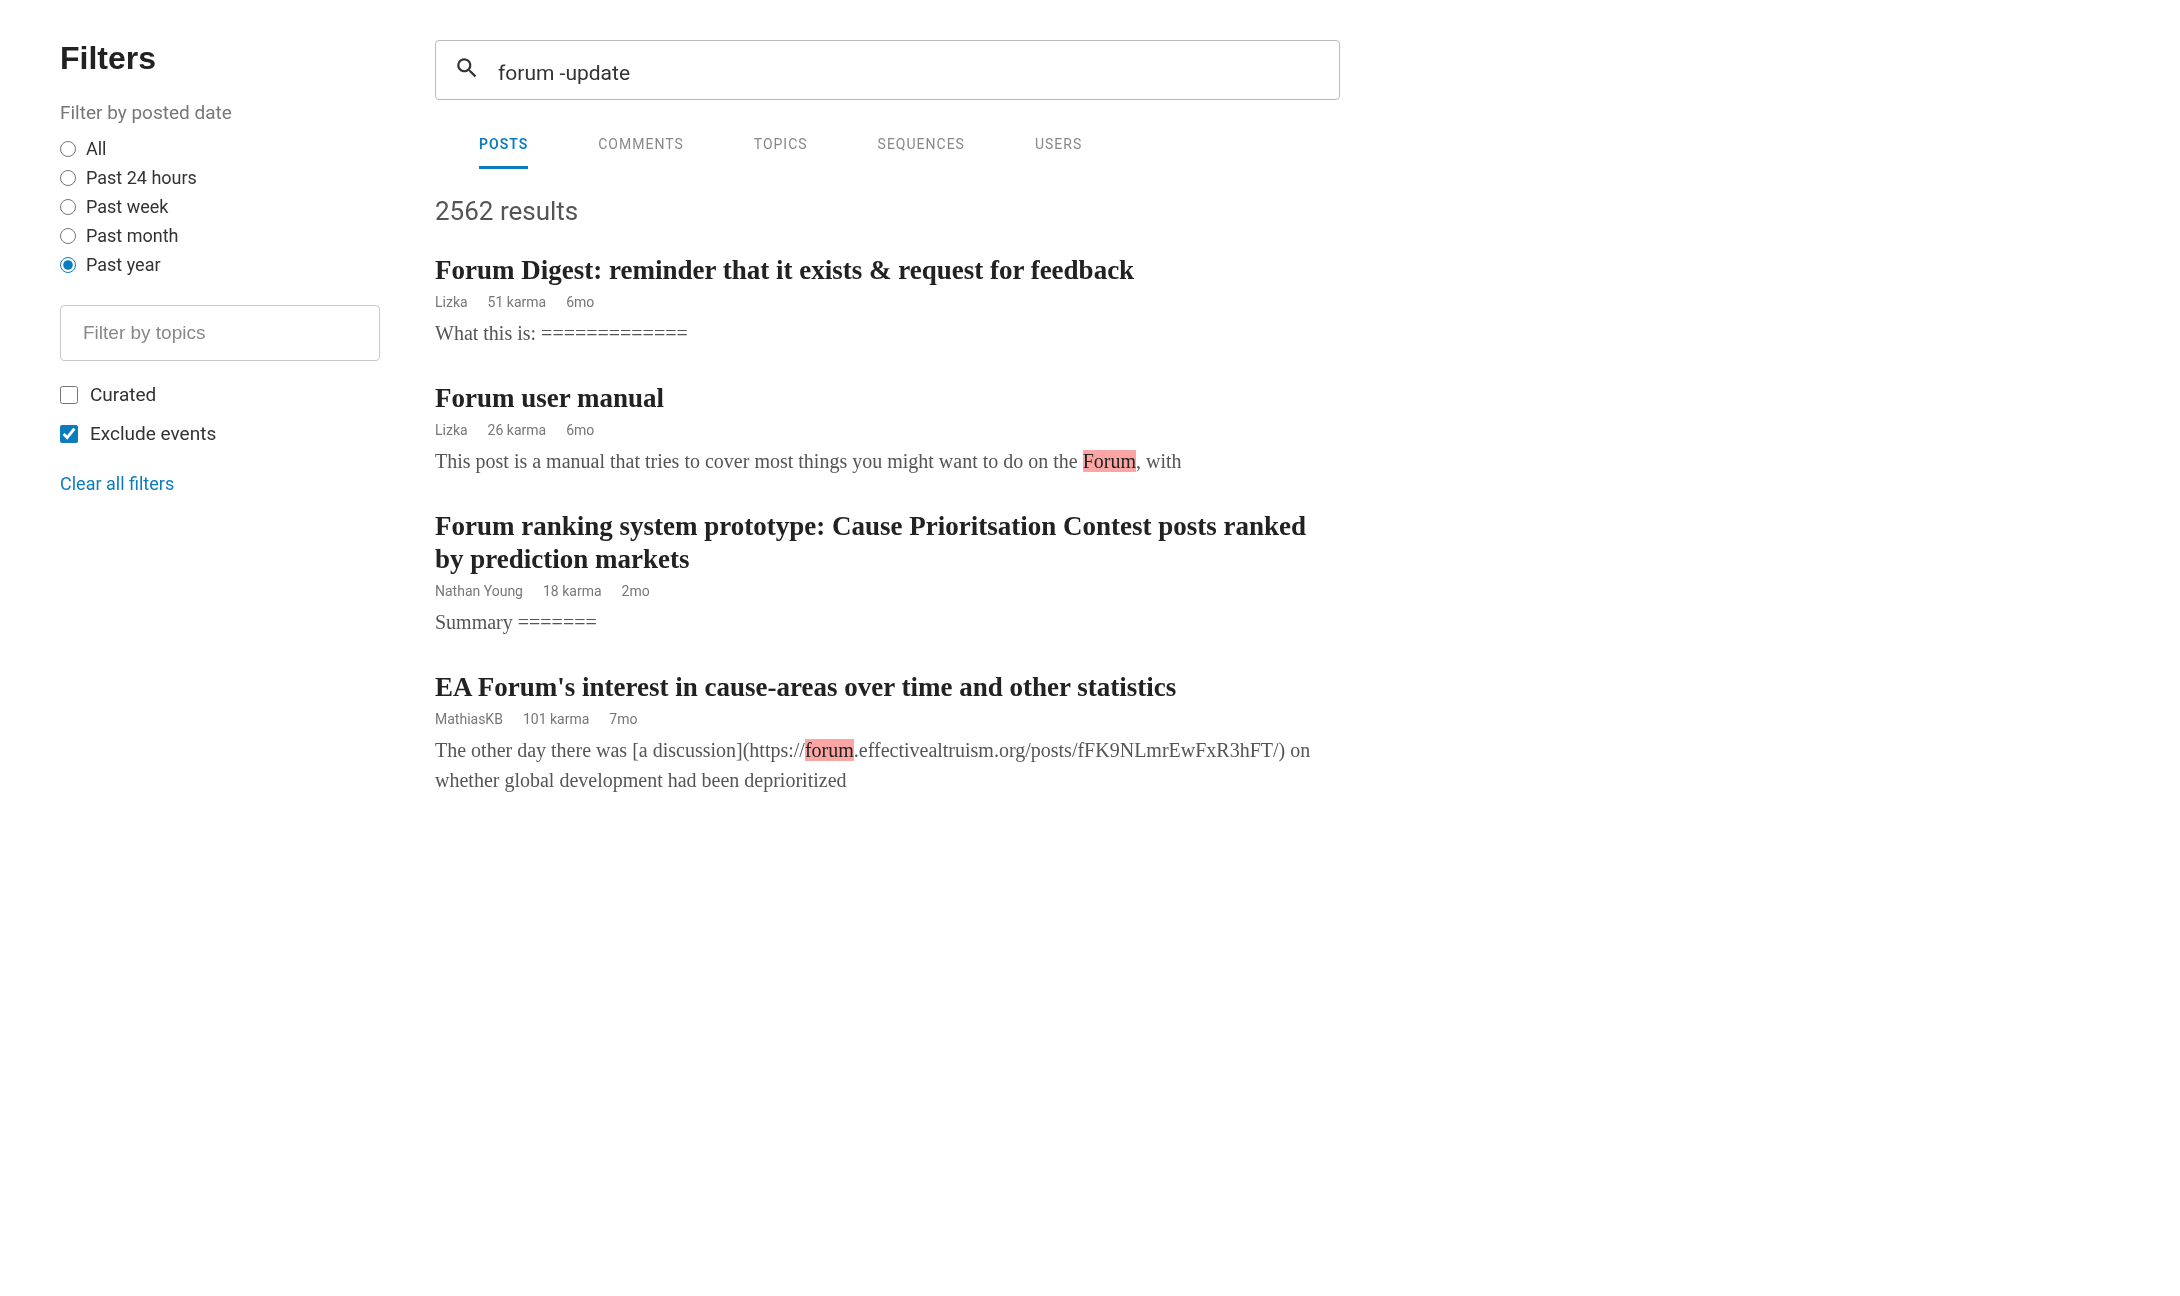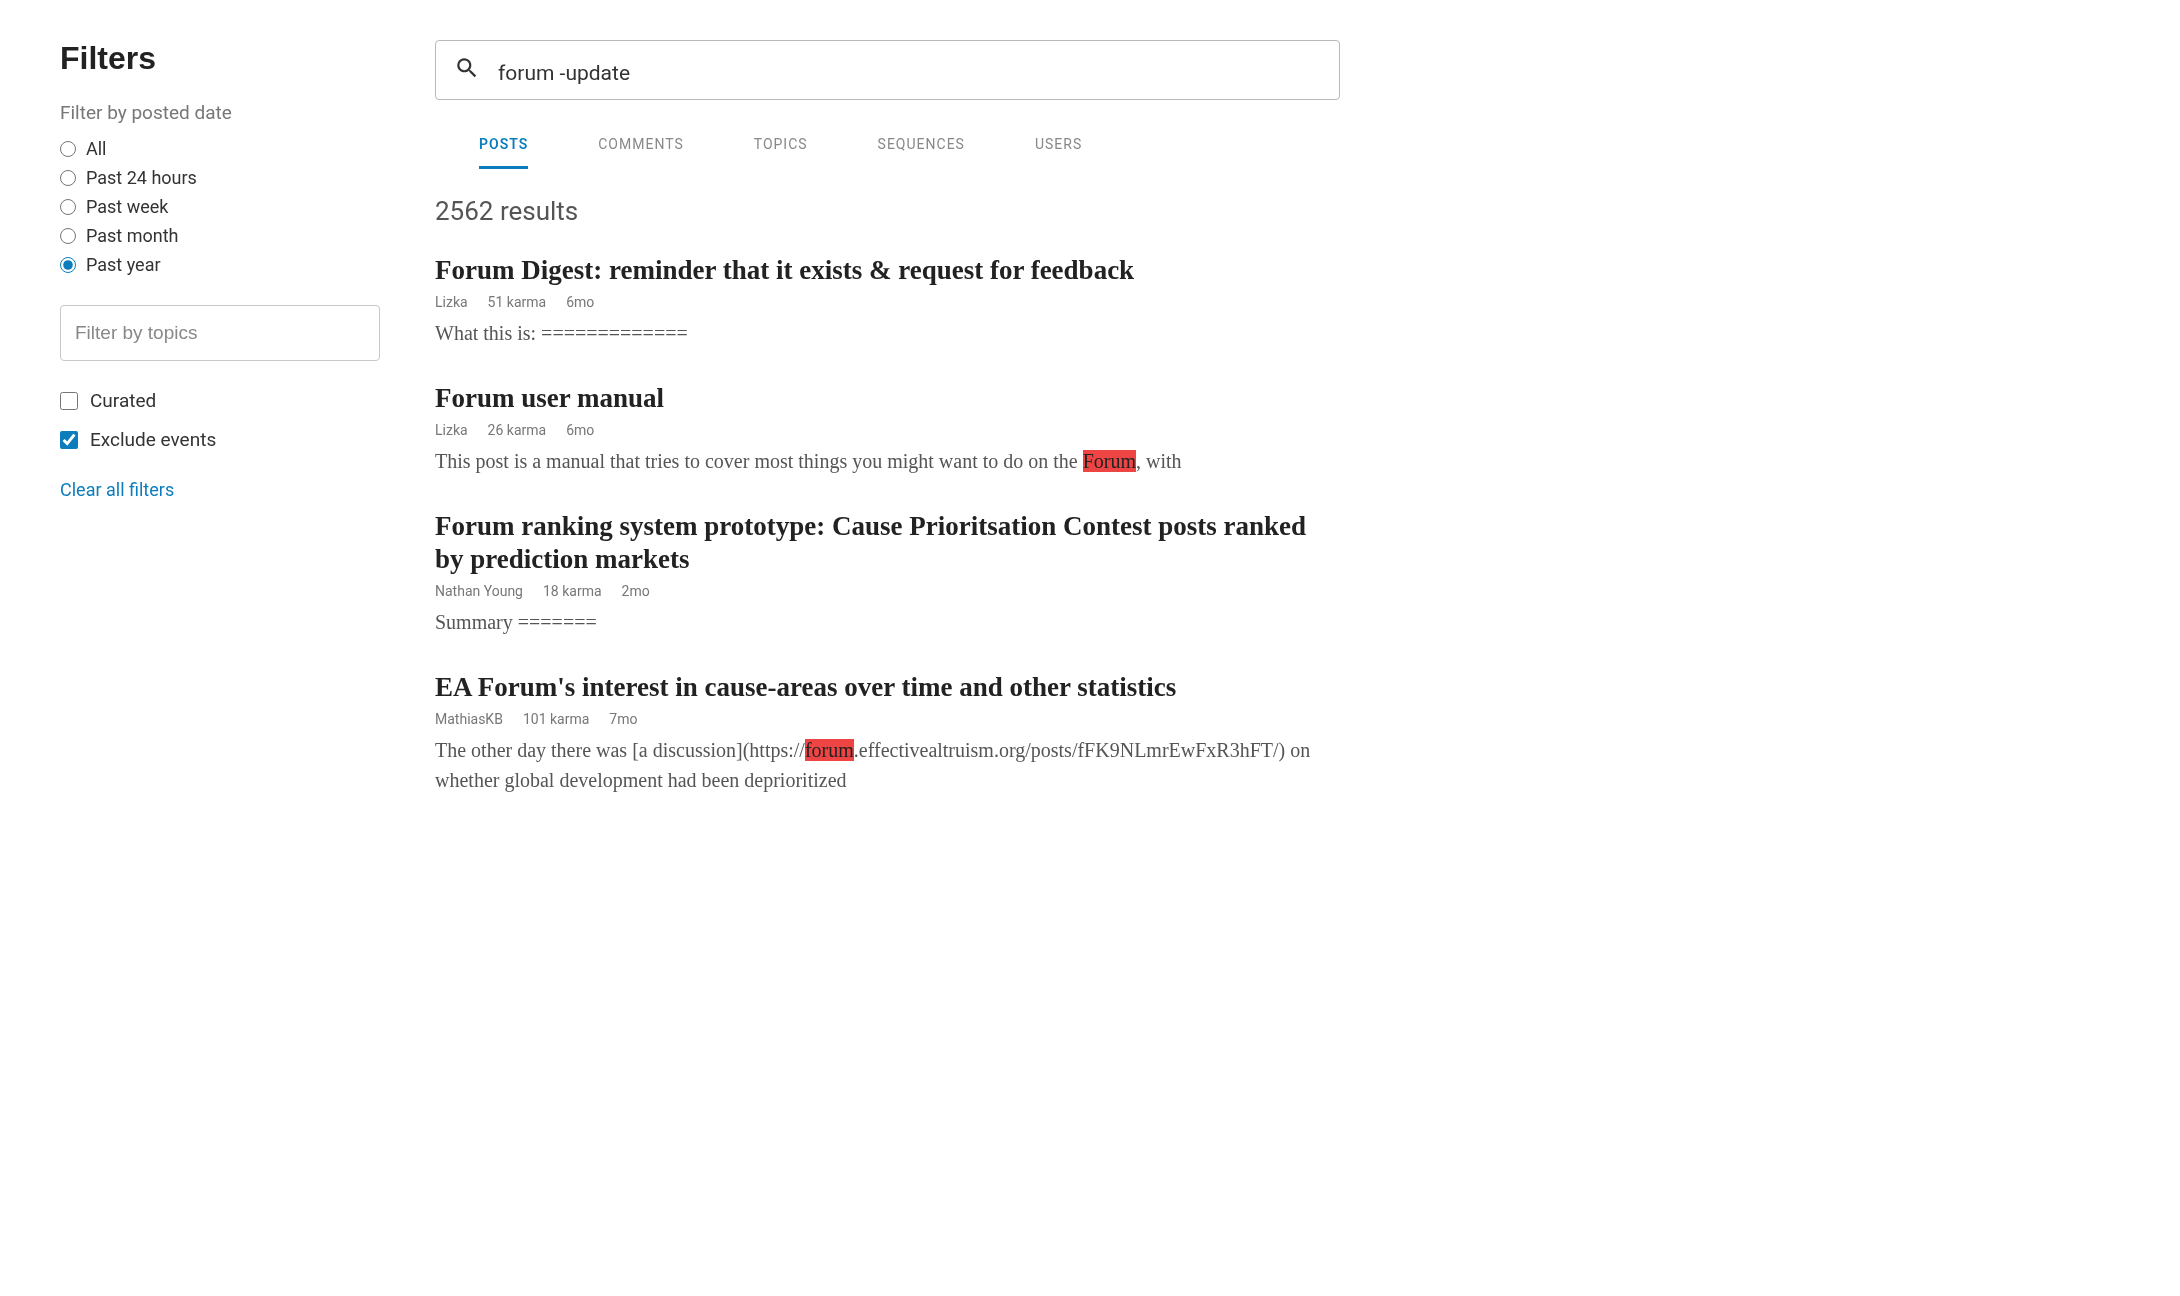--- a/index.html
+++ b/index.html
@@ -37,24 +37,24 @@
   width: 16px; height: 16px;
   accent-color: #0b7dbd;
   cursor: pointer;
 }
 .radio-item span { font-size: 18px; color: #333; }
 
 .topic-filter {
   width: 100%;
   border: 1px solid #c9c9c9;
   border-radius: 4px;
-  padding: 16px 14px;
+  padding: 16px 22px;
   font-size: 19px;
   color: #0c4a6e;
-  margin-bottom: 20px;
+  margin-bottom: 14px;
 }
 .topic-filter::placeholder { color: #888; }
 
 .checkbox-item {
   display: flex;
   align-items: center;
   gap: 12px;
   padding: 8px 0;
   cursor: pointer;
 }
@@ -134,21 +134,21 @@
   color: #777;
   margin-bottom: 8px;
 }
 .result-meta span { margin-right: 20px; }
 .result-snippet {
   font-family: Georgia, "Times New Roman", serif;
   font-size: 20px;
   color: #555;
   line-height: 1.5;
 }
-.hl { background: #ef4444; color: #222; }
+.hl { background: #fca5a5; color: #222; }
 </style>
 </head>
 <body>
 
 <div class="container">
   <aside class="sidebar">
     <h2 class="filters-title">Filters</h2>
     <div class="filter-label">Filter by posted date</div>
     <div class="radio-group" id="radio-group">
         <label class="radio-item">

